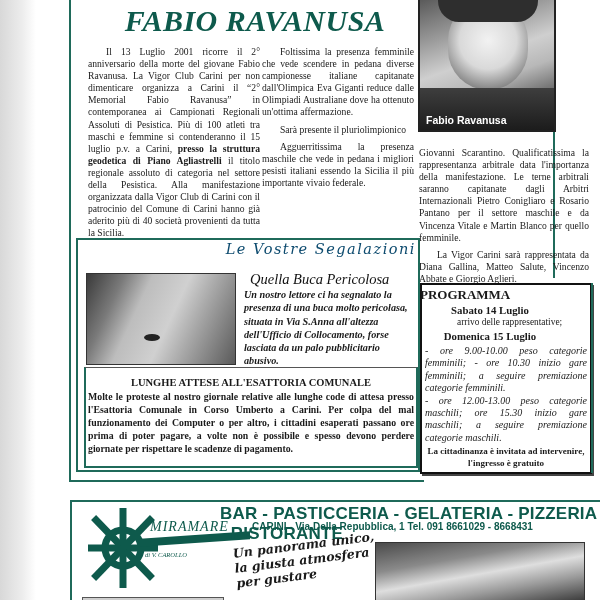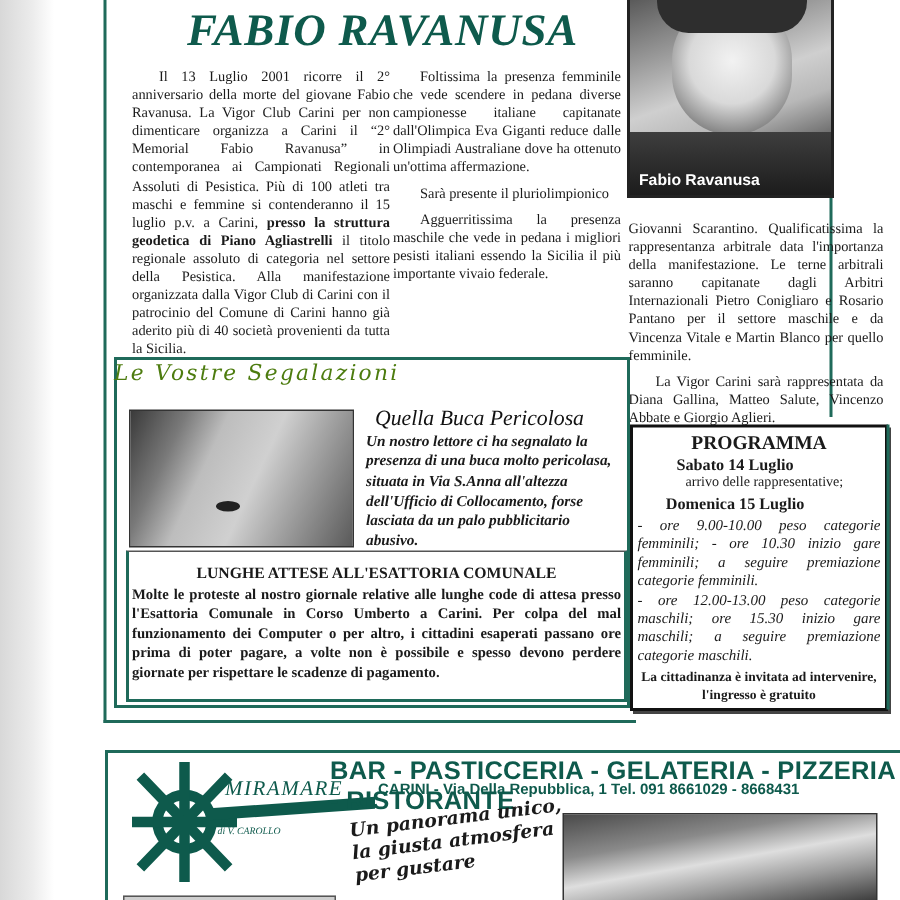--- a/index.html
+++ b/index.html
@@ -13,31 +13,31 @@
   .col p + p { margin-top:5px; }
   #col1 { left:78px; top:46px; width:172px;margin-left:10px; }
   #col2 { left:262px; top:46px; width:152px; }
   #col3 { left:419px; top:147px; width:170px; }
   .photo { position:absolute; left:418px; top:-2px; width:134px; height:130px; background:linear-gradient(160deg,#5a5a5a 0%,#9a9a9a 25%,#cfcfcf 45%,#b8b8b8 60%,#4a4a4a 85%,#2a2a2a 100%); border:2px solid #222; overflow:hidden; }
   .photo .face { position:absolute; left:28px; top:0px; width:80px; height:90px; border-radius:40px; background:radial-gradient(circle at 50% 45%,#f2f2f2 0%,#d9d9d9 45%,#8a8a8a 75%,#3a3a3a 100%); }
   .photo .hair { position:absolute; left:18px; top:-20px; width:100px; height:42px; border-radius:50px; background:#2e2e2e; }
   .photo .jacket { position:absolute; left:0; top:88px; width:134px; height:42px; background:linear-gradient(180deg,#3e3e3e,#1c1c1c); }
   .photo .caption { position:absolute; left:6px; bottom:4px; font-family:"Liberation Sans", sans-serif; font-weight:bold; font-size:10.5px; color:#ffffff; }
   .seg-box { position:absolute; left:76px; top:238px; width:340px; height:230px; border:2px solid #1f6a5a; }
-  .seg-title { position:absolute; left:76px; top:241px; width:340px; text-align:left; font-family:"DejaVu Serif", serif; font-style:italic; font-size:14.5px; color:#4d7c0f; letter-spacing:1.5px; }
+  .seg-title { position:absolute; left:76px; top:241px; width:340px; text-align:right; font-family:"DejaVu Serif", serif; font-style:italic; font-size:14.5px; color:#0c4a6e; letter-spacing:1.5px; }
   .seg-photo { position:absolute; left:86px; top:273px; width:148px; height:90px; background:linear-gradient(115deg,#3a3a3a 0%,#7a7a7a 20%,#bdbdbd 35%,#d0d0d0 55%,#a8a8a8 70%,#5a5a5a 100%); border:1px solid #333; }
   .seg-photo .hole { position:absolute; left:57px; top:60px; width:16px; height:7px; border-radius:50%; background:#222; }
   .buca-title { position:absolute; left:250px; top:271px; font-style:italic; font-size:14.5px; color:#111; }
   .buca-text { position:absolute; left:244px; top:288px; width:170px; font-style:italic; font-weight:bold; font-size:10.2px; line-height:13.3px; }
   .esa-box { position:absolute; left:84px; top:367px; width:330px; height:98px; border:2px solid #1f6a5a; border-top:1px solid #555; }
   .esa-title { position:absolute; left:84px; top:377px; width:334px; text-align:center; font-weight:bold; font-size:10.5px; }
   .esa-text { position:absolute; left:88px; top:390px; width:326px; font-weight:bold; font-size:9.8px; line-height:13px; text-align:justify; }
   .prog-box { position:absolute; left:420px; top:283px; width:168px; height:187px; border:2px solid #111; box-shadow:2px 2px 0 #444; }
   .prog-right-line { position:absolute; left:591px; top:283px; width:2px; height:190px; background:#1f6a5a; }
-  .prog-title { position:absolute; left:420px; top:287px; width:172px; text-align:center; font-weight:bold; font-size:13px; }
+  .prog-title { position:absolute; left:420px; top:287px; width:172px; font-weight:bold; font-size:13px; }
   .prog-line { position:absolute; left:420px; width:140px; text-align:center; font-weight:bold; font-size:10.8px; }
   .prog-note { position:absolute; left:425px; top:317px; font-size:9.4px;margin-left:32px; }
   .prog-items { position:absolute; left:425px; top:345px; width:162px; font-style:italic; font-size:10px; line-height:12.4px; text-align:justify; }
   .prog-items p { margin:0; }
   .prog-foot { position:absolute; left:420px; top:446px; width:172px; text-align:center; font-weight:bold; font-size:9px; line-height:11.5px; }
   .ad-box { position:absolute; left:70px; top:500px; width:532px; height:110px; border:2px solid #1f6a5a; }
   .wheel { position:absolute; left:88px; top:508px; width:70px; height:80px; }
   .logo-name { position:absolute; left:150px; top:519px; font-style:italic; font-size:14px; color:#0e5a4c; letter-spacing:1px; }
   .logo-sub { position:absolute; left:145px; top:551px; font-style:italic; font-size:6.5px; color:#0e5a4c; }
   .logo-bar { position:absolute; left:140px; top:535px; width:110px; height:8px; background:#0e5a4c; transform:skewY(-4deg); }

